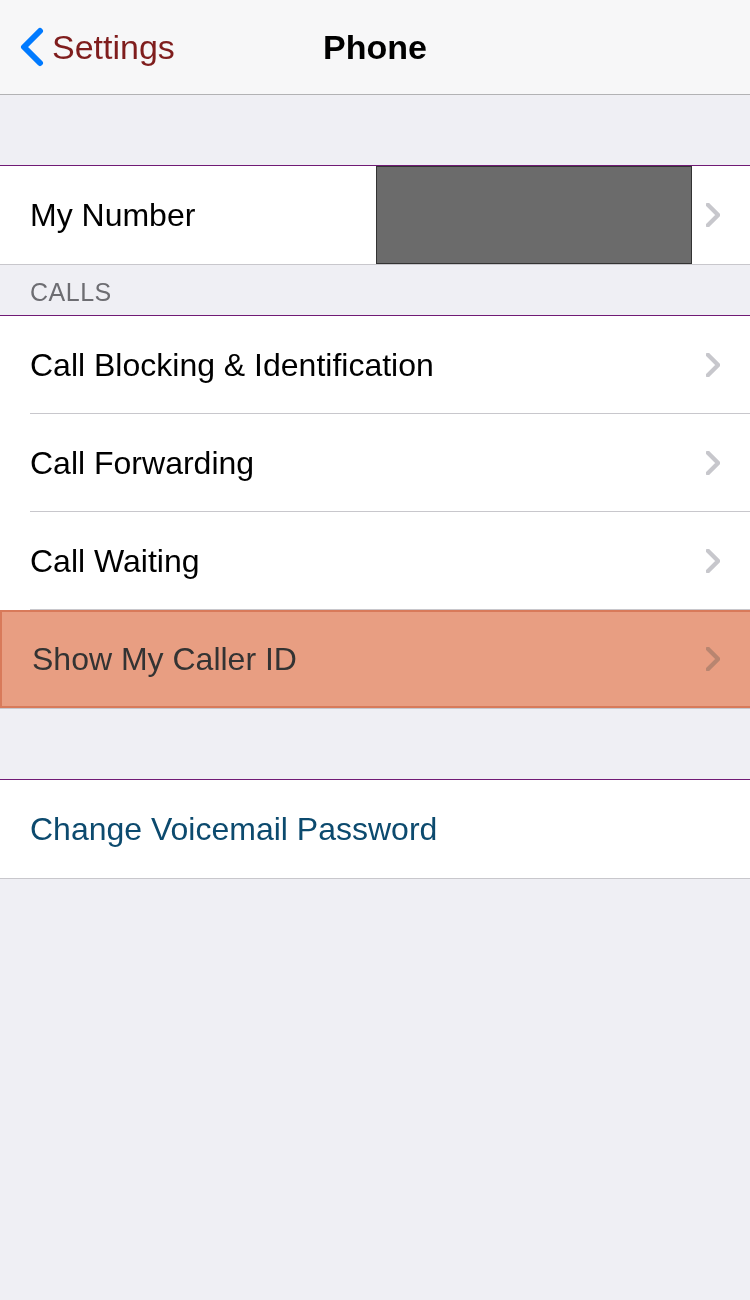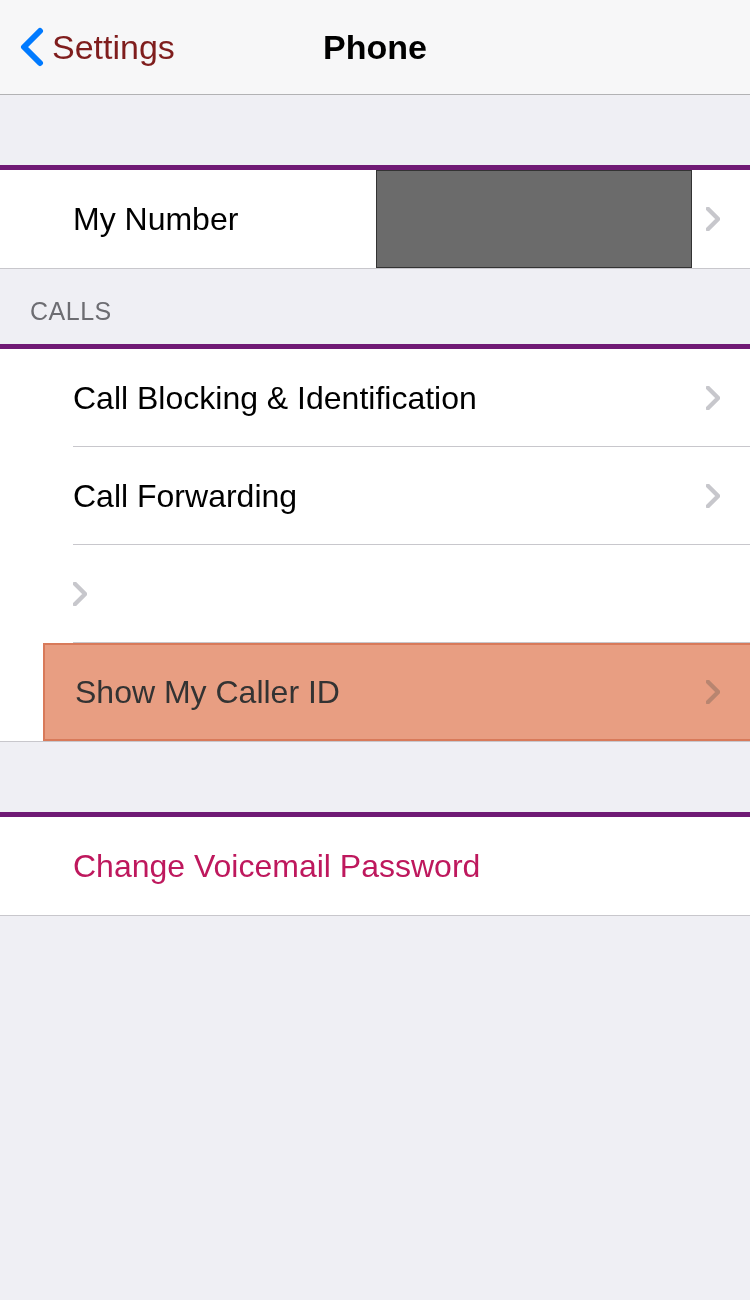--- a/index.html
+++ b/index.html
@@ -48,23 +48,22 @@
       height: 70px;
     }
     .section-header {
       padding: 8px 30px 8px 30px;
       font-size: 25px;
       color: #6d6d72;
       letter-spacing: 0.5px;
     }
     .cell-group {
       background: #fff;
-      border-top: 5px solid #701a75;
+      border-top: 1px solid #701a75;
       border-bottom: 1px solid #c8c7cc;
-      padding-left: 43px;
     }
     .cell {
       min-height: 98px;
       display: flex;
       align-items: center;
       padding: 0 30px;
       position: relative;
       font-size: 32px;
       color: #000;
     }
@@ -101,31 +100,30 @@
       background: #e89e82;
       border-top: 2px solid #d87a5a;
       border-bottom: 2px solid #d87a5a;
       border-left: 2px solid #d87a5a;
       gap: 19px;
     }
     .highlighted-cell .cell-label {
       color: #333;
     }
     .link-cell {
-      color: #be185d;
+      color: #0c4a6e;
     }
     .group-spacer {
       height: 70px;
     }
     .calls-spacer {
-      height: 75px;
+      height: 50px;
       display: flex;
       flex-direction: column;
       justify-content: flex-end;
-      padding-bottom: 10px;
     }
   </style>
 </head>
 <body>
 
 <div class="nav-bar">
   <div class="back-button">
     <svg class="chevron-back" viewBox="0 0 12 20" fill="none">
       <path d="M10 2 L2 10 L10 18" stroke="#007aff" stroke-width="3" stroke-linecap="round" stroke-linejoin="round"></path>
     </svg>
@@ -164,20 +162,21 @@
 
   <div class="cell">
     <span class="cell-label">Call Forwarding</span>
     <svg class="chevron-right" viewBox="0 0 8 14" fill="none">
       <path d="M1 1 L7 7 L1 13" stroke="#c7c7cc" stroke-width="2.5" stroke-linecap="round" stroke-linejoin="round"></path>
     </svg>
     <div class="cell-separator"></div>
   </div>
 
   <div class="cell">
+    <span class="cell-label">Call Waiting</span>
     <svg class="chevron-right" viewBox="0 0 8 14" fill="none">
       <path d="M1 1 L7 7 L1 13" stroke="#c7c7cc" stroke-width="2.5" stroke-linecap="round" stroke-linejoin="round"></path>
     </svg>
     <div class="cell-separator"></div>
   </div>
 
   <div class="cell highlighted-cell">
     <span class="cell-label">Show My Caller ID</span>
     <svg class="chevron-right" viewBox="0 0 8 14" fill="none">
       <path d="M1 1 L7 7 L1 13" stroke="#b88570" stroke-width="2.5" stroke-linecap="round" stroke-linejoin="round"></path>

